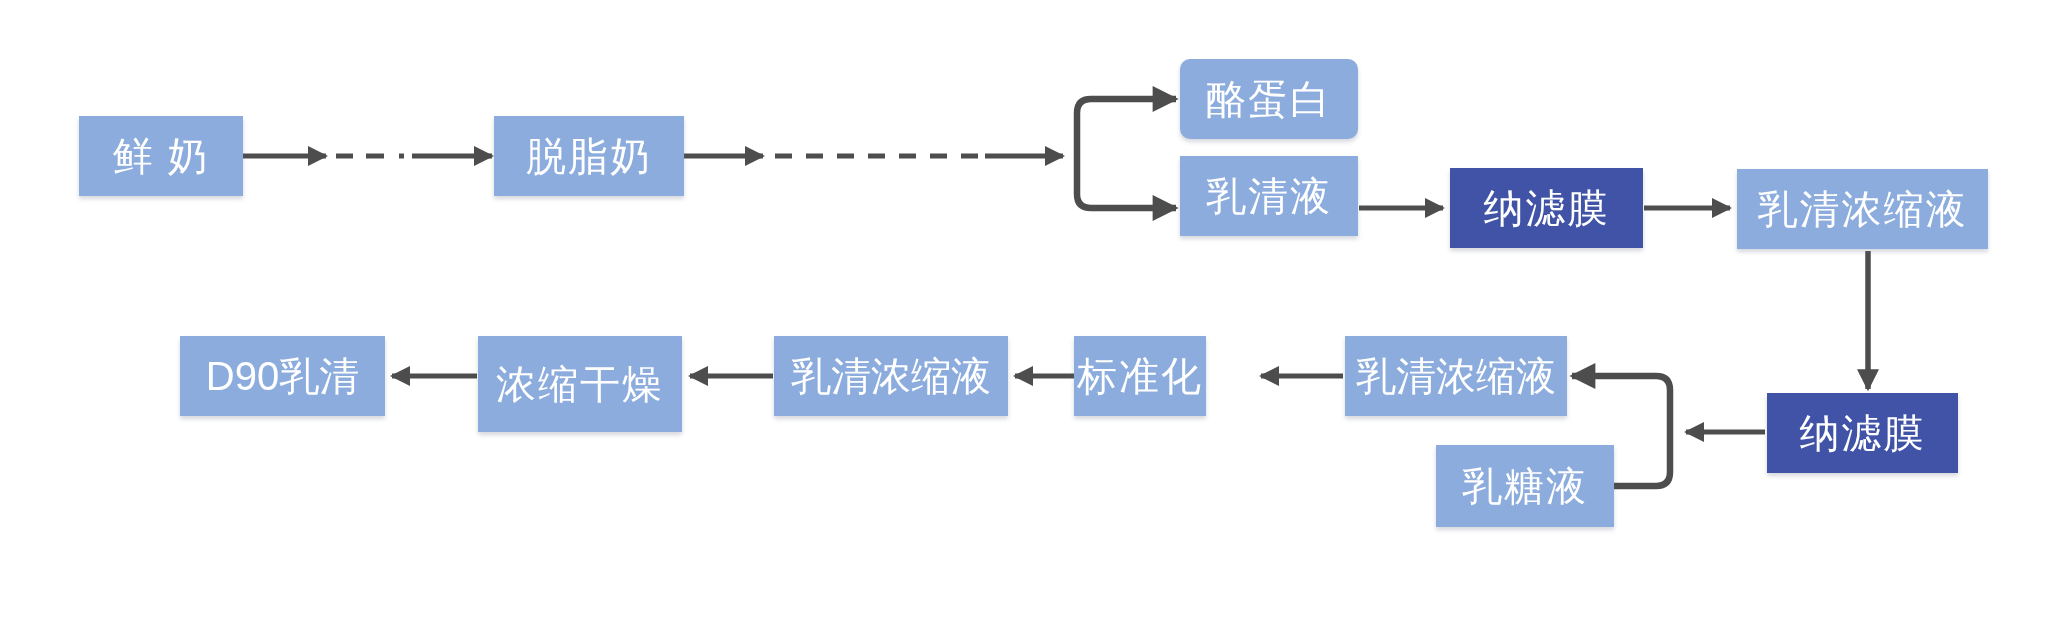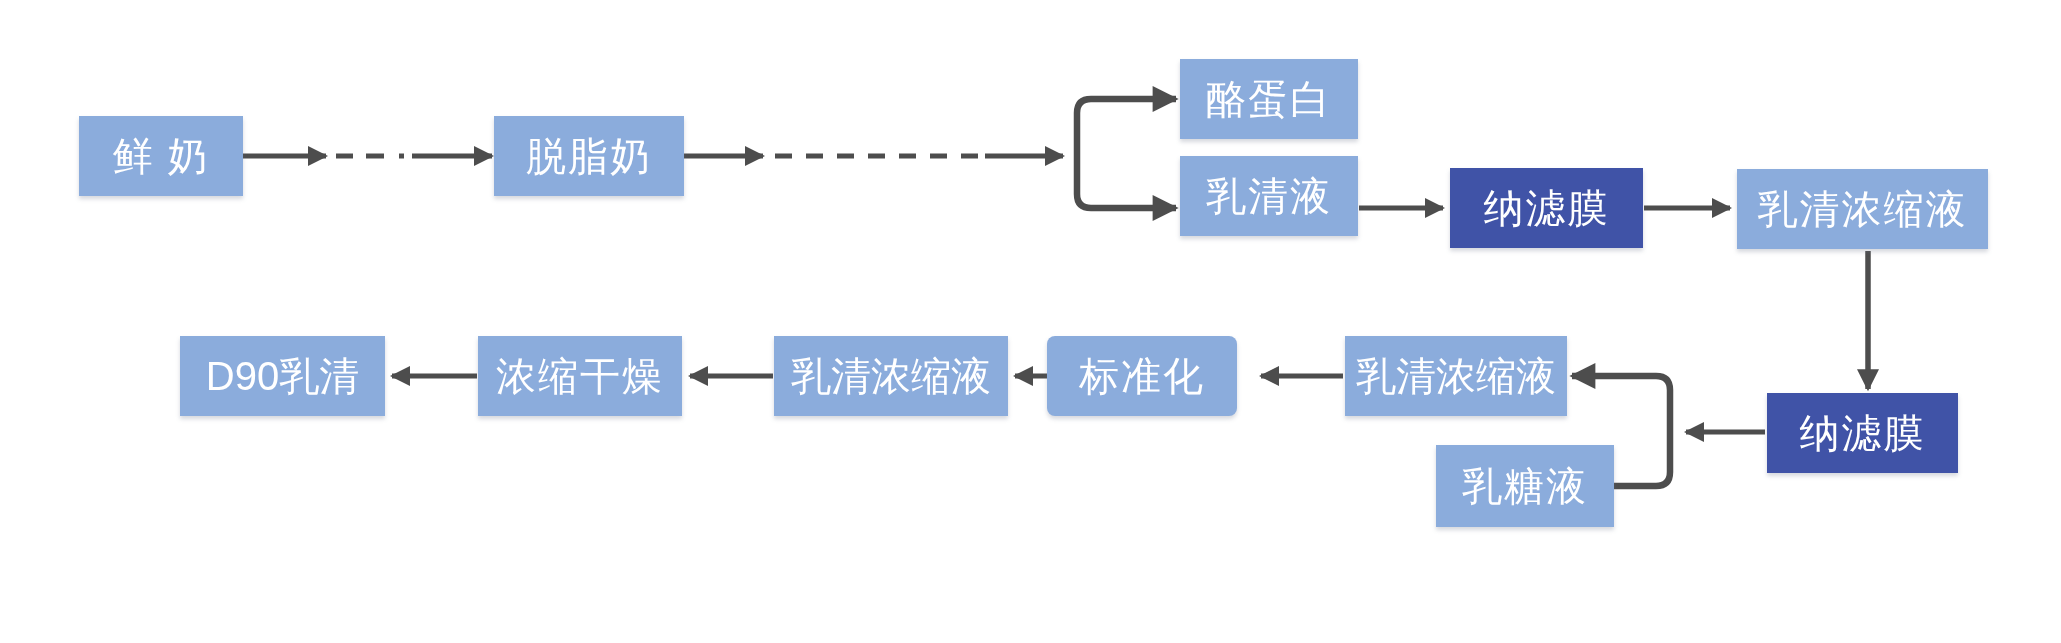--- a/index.html
+++ b/index.html
@@ -72,35 +72,35 @@
     <path class="w5" d="M1343,376 H1261" marker-end="url(#arrowhead)"></path>
     <path class="w5" d="M1096,376 H1015" marker-end="url(#arrowhead)"></path>
     <path class="w5" d="M773,376 H690" marker-end="url(#arrowhead)"></path>
     <path class="w5" d="M477,376 H392" marker-end="url(#arrowhead)"></path>
   </svg>
 
   <div class="node light" style="left:79px;   top:116px; width:164px; height:80px;">鲜 奶</div>
 
   <div class="node light" style="left:494px;  top:116px; width:190px; height:80px;">脱脂奶</div>
 
-  <div class="node light" style="left:1180px; top:59px;  width:178px; height:80px;">酪蛋白</div>
+  <div class="node light" style="left:1180px; top:59px;  width:178px; height:80px;border-radius:10px;">酪蛋白</div>
 
   <div class="node light" style="left:1180px; top:156px; width:178px; height:80px;">乳清液</div>
 
   <div class="node dark" style="left:1450px; top:168px; width:193px; height:80px;">纳滤膜</div>
 
   <div class="node light" style="left:1737px; top:169px; width:251px; height:80px;">乳清浓缩液</div>
 
   <div class="node light" style="left:1345px; top:336px; width:222px; height:80px; letter-spacing:0;">乳清浓缩液</div>
 
   <div class="node light" style="left:1388px; top:445px; width:178px; height:82px;margin-left:48px;">乳糖液</div>
 
   <div class="node dark" style="left:1767px; top:393px; width:191px; height:80px;">纳滤膜</div>
 
-  <div class="node light" style="left:1047px; top:336px; width:190px; height:80px;border-radius:8px;">标准化</div>
+  <div class="node light" style="left:1074px; top:336px; width:132px; height:80px;">标准化</div>
 
   <div class="node light" style="left:774px;  top:336px; width:234px; height:80px; letter-spacing:0;">乳清浓缩液</div>
 
-  <div class="node light" style="left:478px;  top:336px; width:204px; height:80px;">浓缩干燥</div>
+  <div class="node light" style="left:478px;  top:336px; width:204px; height:96px;">浓缩干燥</div>
 
   <div class="node light" style="left:180px;  top:336px; width:205px; height:80px; letter-spacing:0;">D90乳清</div>
 
 </div>
 
 </body></html>

